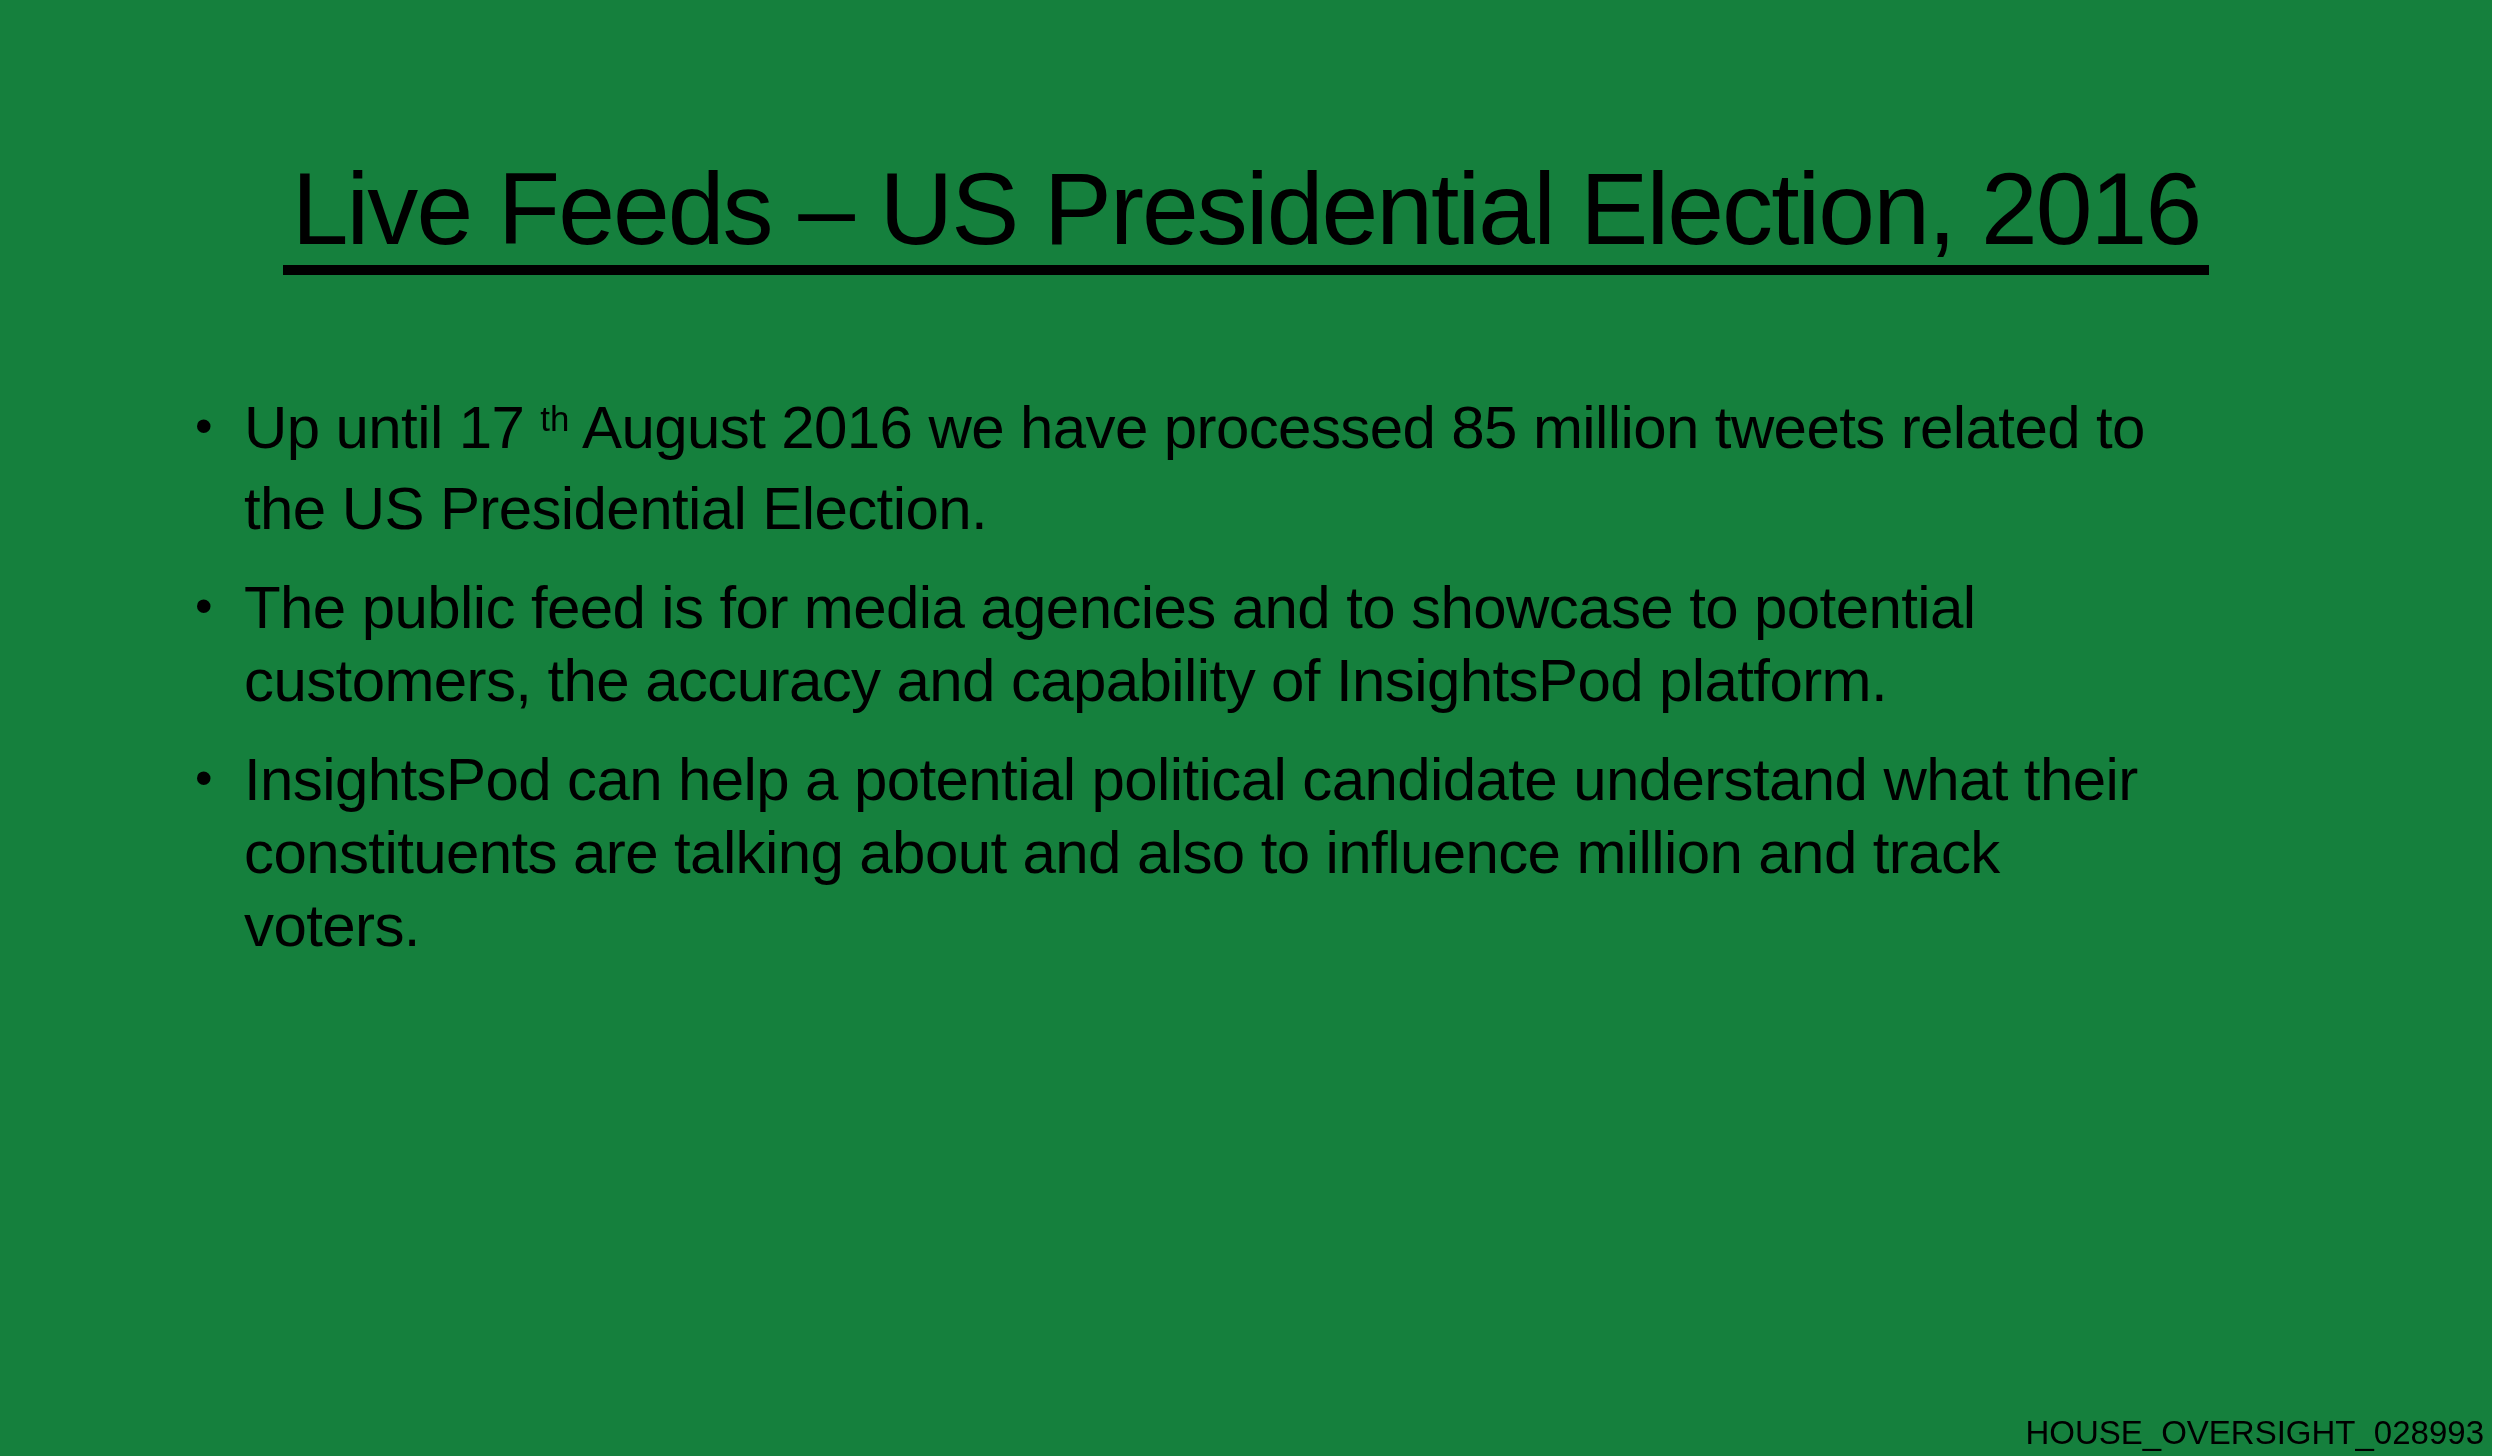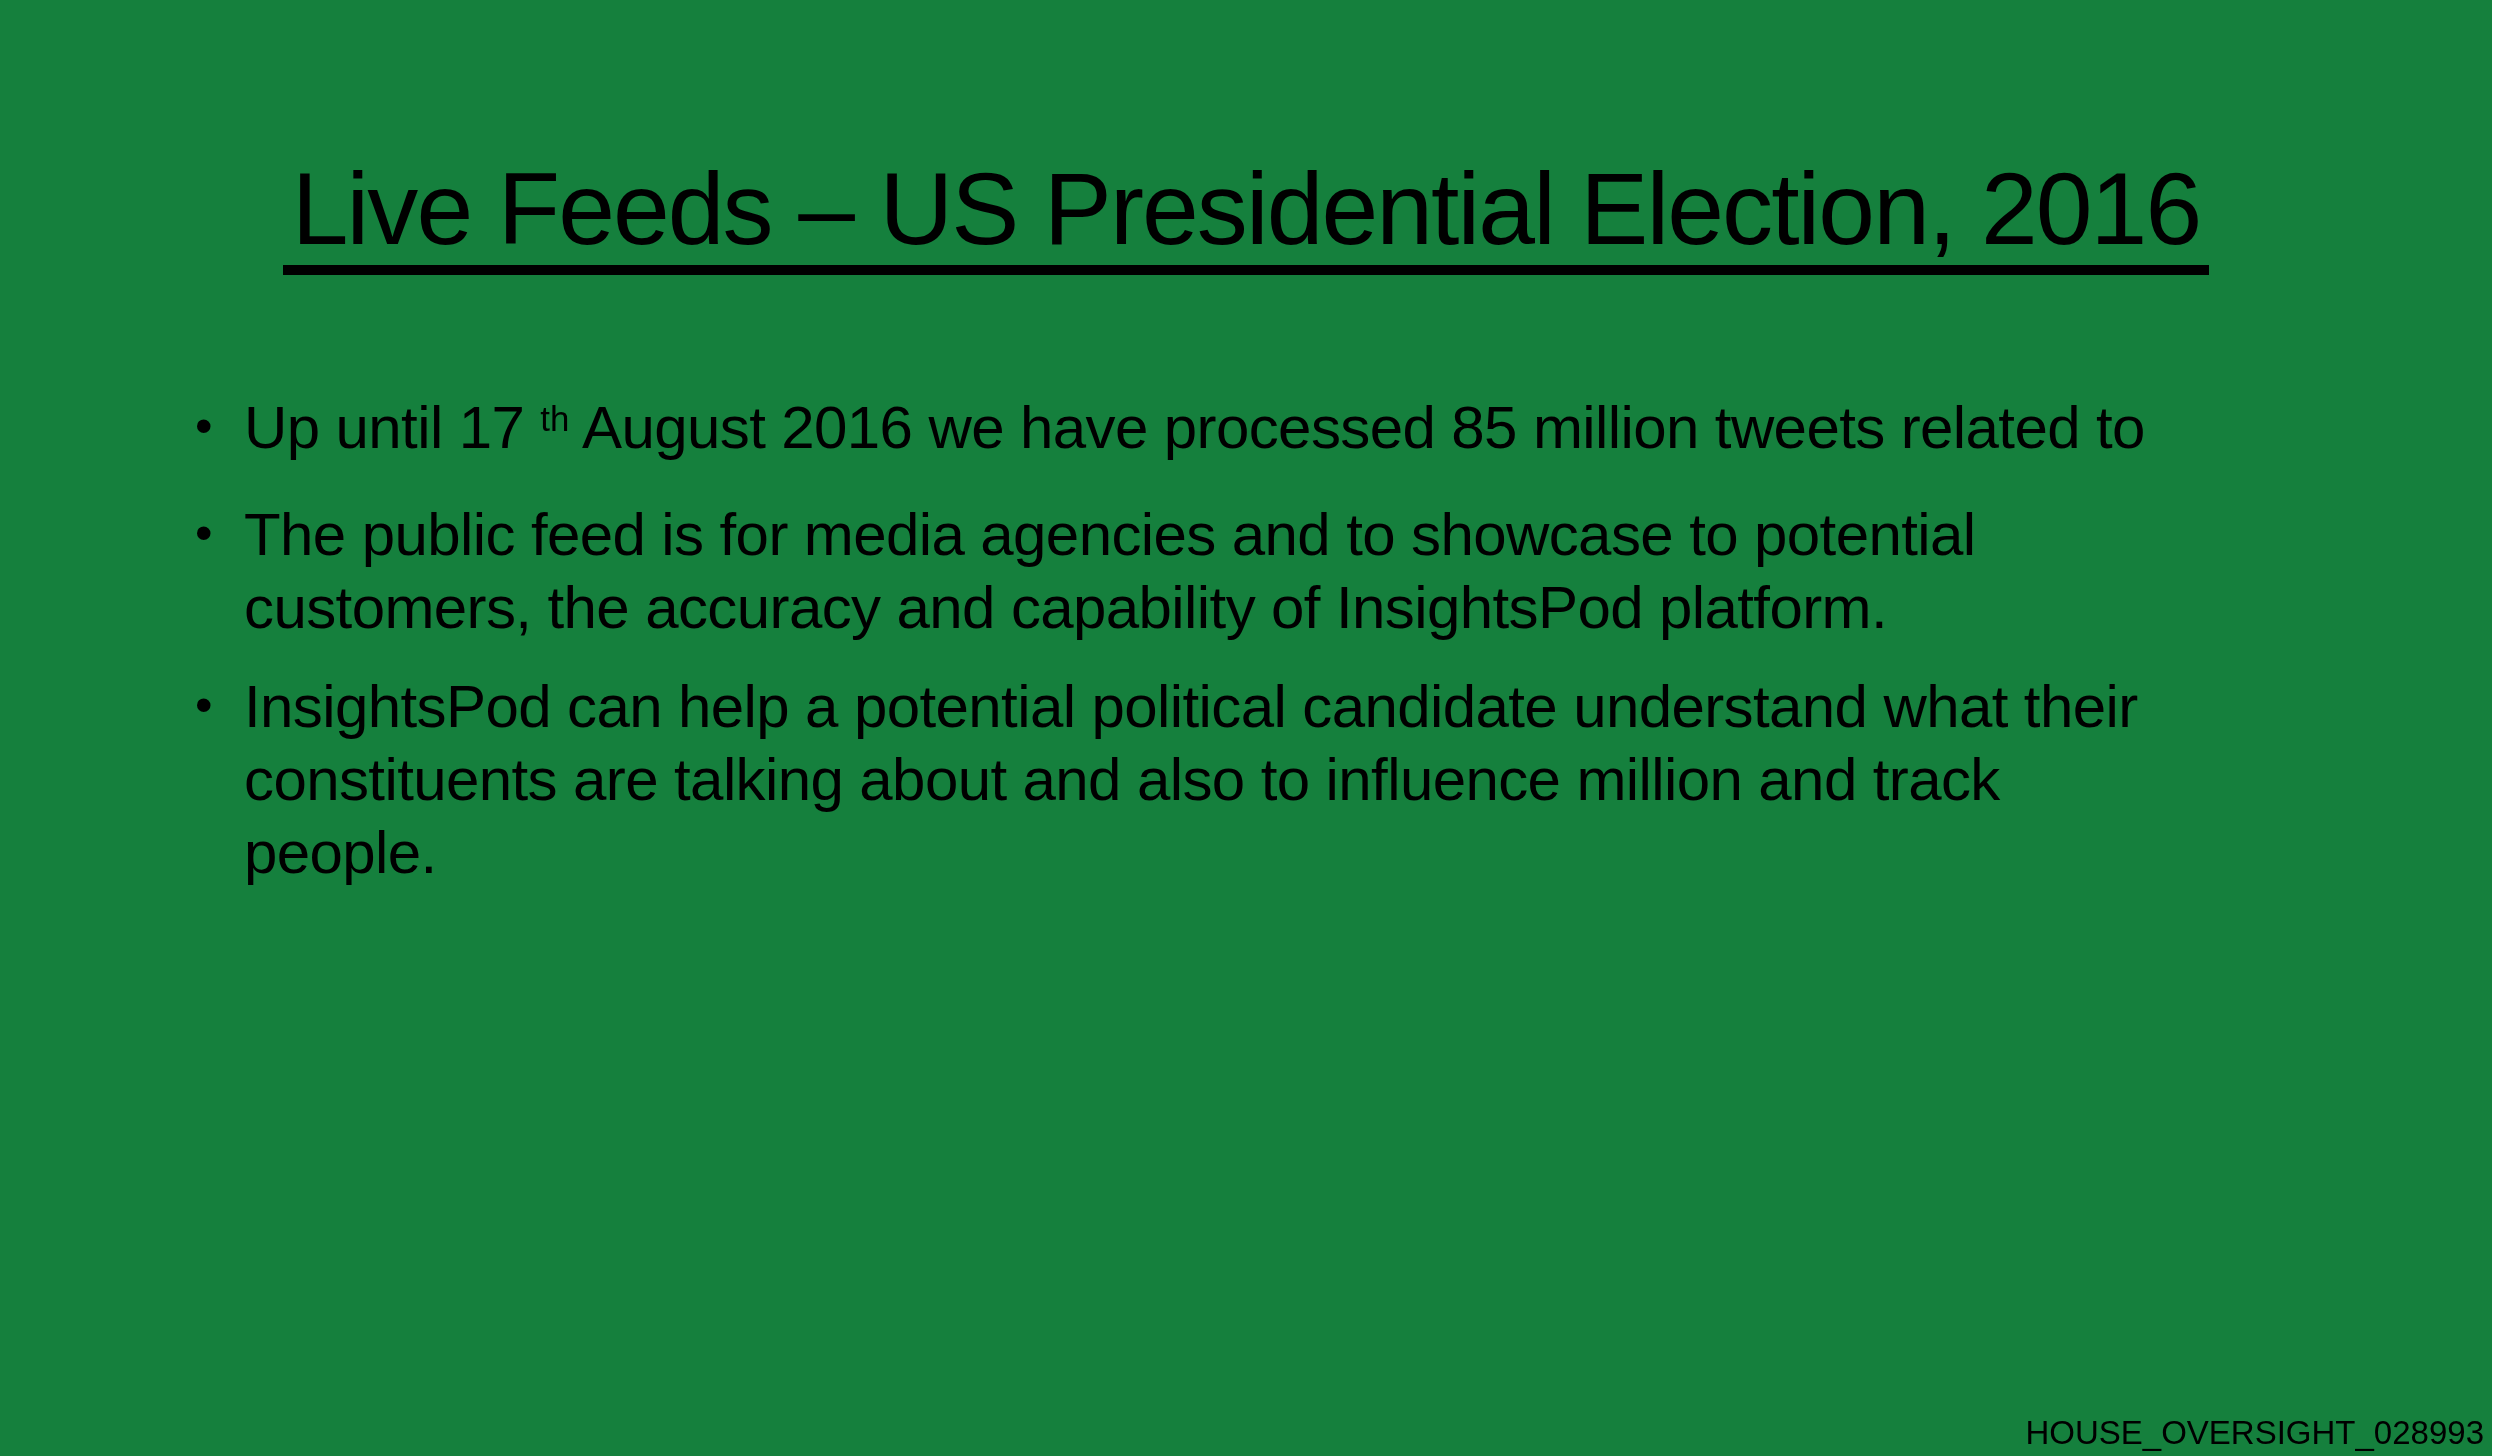--- a/index.html
+++ b/index.html
@@ -81,31 +81,32 @@
 <div class="slide">
 
   <div class="title-wrap">
     <span class="slide-title">Live Feeds – US Presidential Election, 2016</span>
   </div>
 
   <div class="bullets">
 
     <div class="bullet-item">
       <span class="bullet-dot">•</span><span>Up until 17</span><span class="sup">th</span><span> August 2016 we have processed 85 million tweets related to</span><br>
+      <span>the US Presidential Election.</span>
     </div>
 
     <div class="bullet-item">
       <span class="bullet-dot">•</span><span>The public feed is for media agencies and to showcase to potential</span><br>
       <span>customers, the accuracy and capability of InsightsPod platform.</span>
     </div>
 
     <div class="bullet-item">
       <span class="bullet-dot">•</span><span>InsightsPod can help a potential political candidate understand what their</span><br>
       <span>constituents are talking about and also to influence million and track</span><br>
-      <span>people.</span>
+      <span>voters.</span>
     </div>
 
   </div>
 
   <div class="bates">HOUSE_OVERSIGHT_028993</div>
 
 </div>
 
 
 </body></html>

